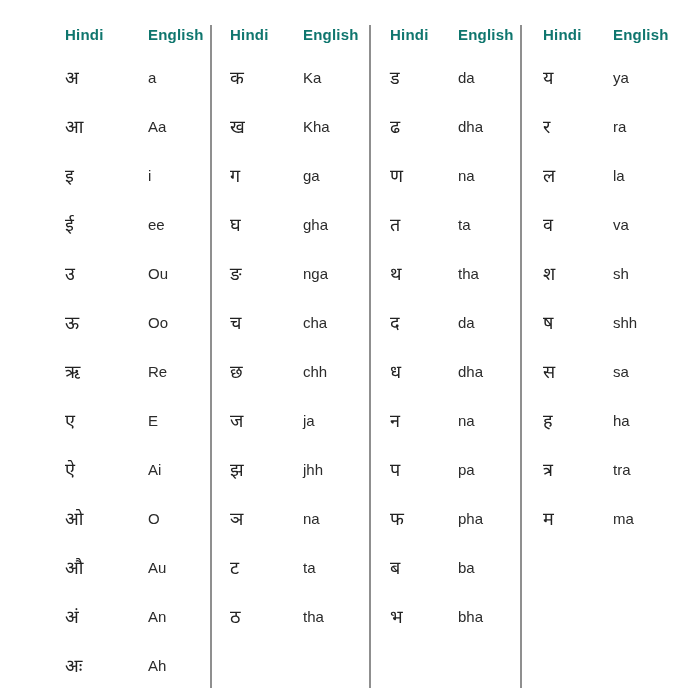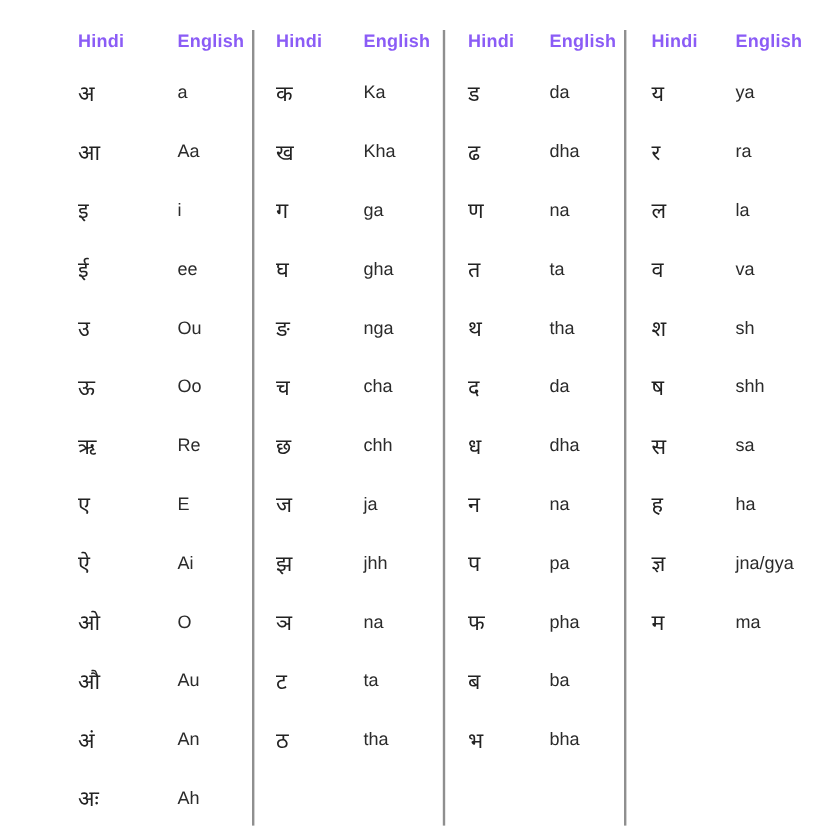--- a/index.html
+++ b/index.html
@@ -18,21 +18,21 @@
   .group {
     position: absolute;
     top: 15px;
   }
   .hdr {
     height: 38px;
     display: flex;
     align-items: center;
     font-weight: bold;
     font-size: 15px;
-    color: #8b5cf6;
+    color: #0f766e;
     letter-spacing: 0.2px;
   }
   .hdr .hindi-h {
     display: inline-block;
     width: var(--colw);
   }
   .row {
     height: 49px;
     display: flex;
     align-items: center;
@@ -274,22 +274,22 @@
         </div>
         <div class="row">
           <span class="cell-hindi">स</span>
           <span class="cell-eng">sa</span>
         </div>
         <div class="row">
           <span class="cell-hindi">ह</span>
           <span class="cell-eng">ha</span>
         </div>
         <div class="row">
-          <span class="cell-hindi">ज्ञ</span>
-          <span class="cell-eng">jna/gya</span>
+          <span class="cell-hindi">त्र</span>
+          <span class="cell-eng">tra</span>
         </div>
         <div class="row">
           <span class="cell-hindi">म</span>
           <span class="cell-eng">ma</span>
         </div>
       </div>
   </div>
 
 </div>
 

